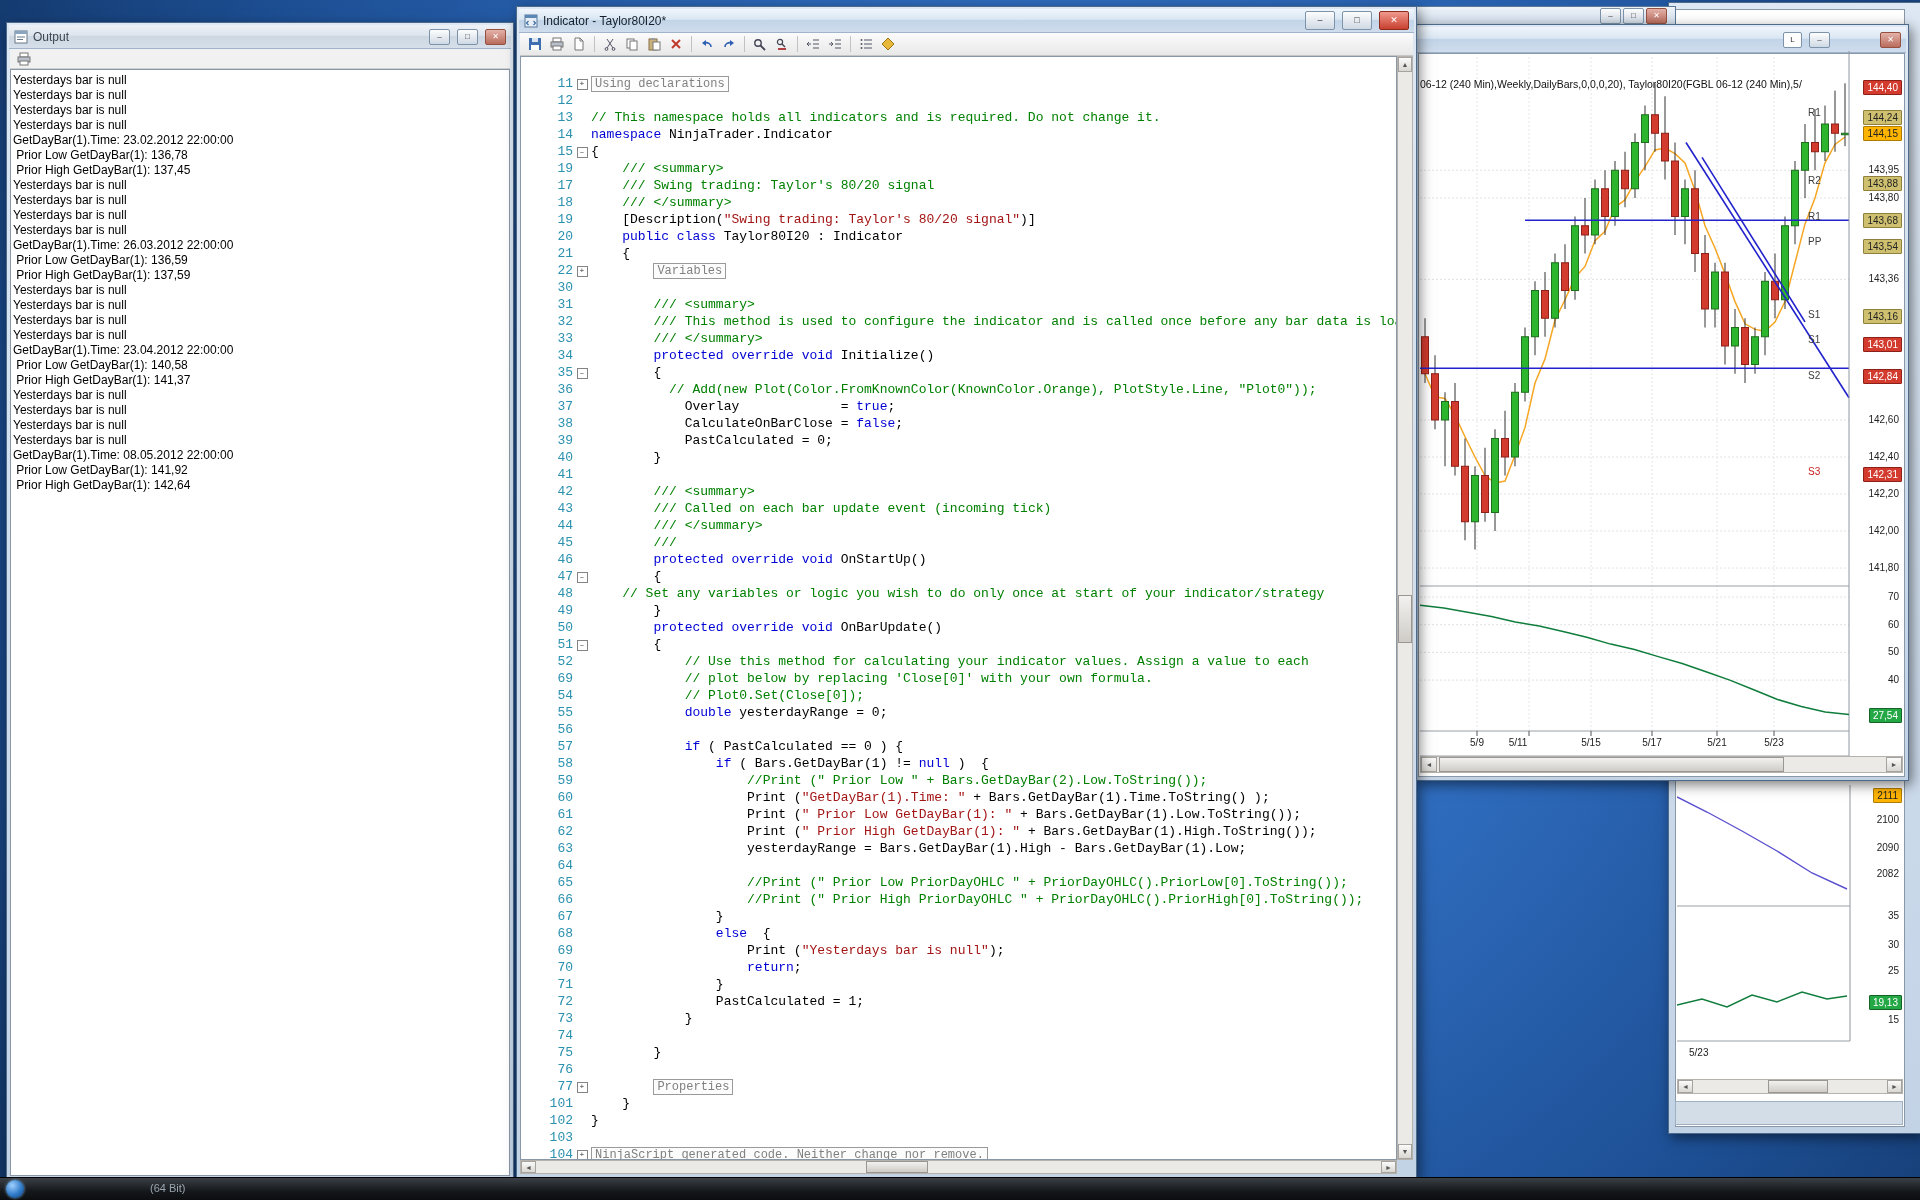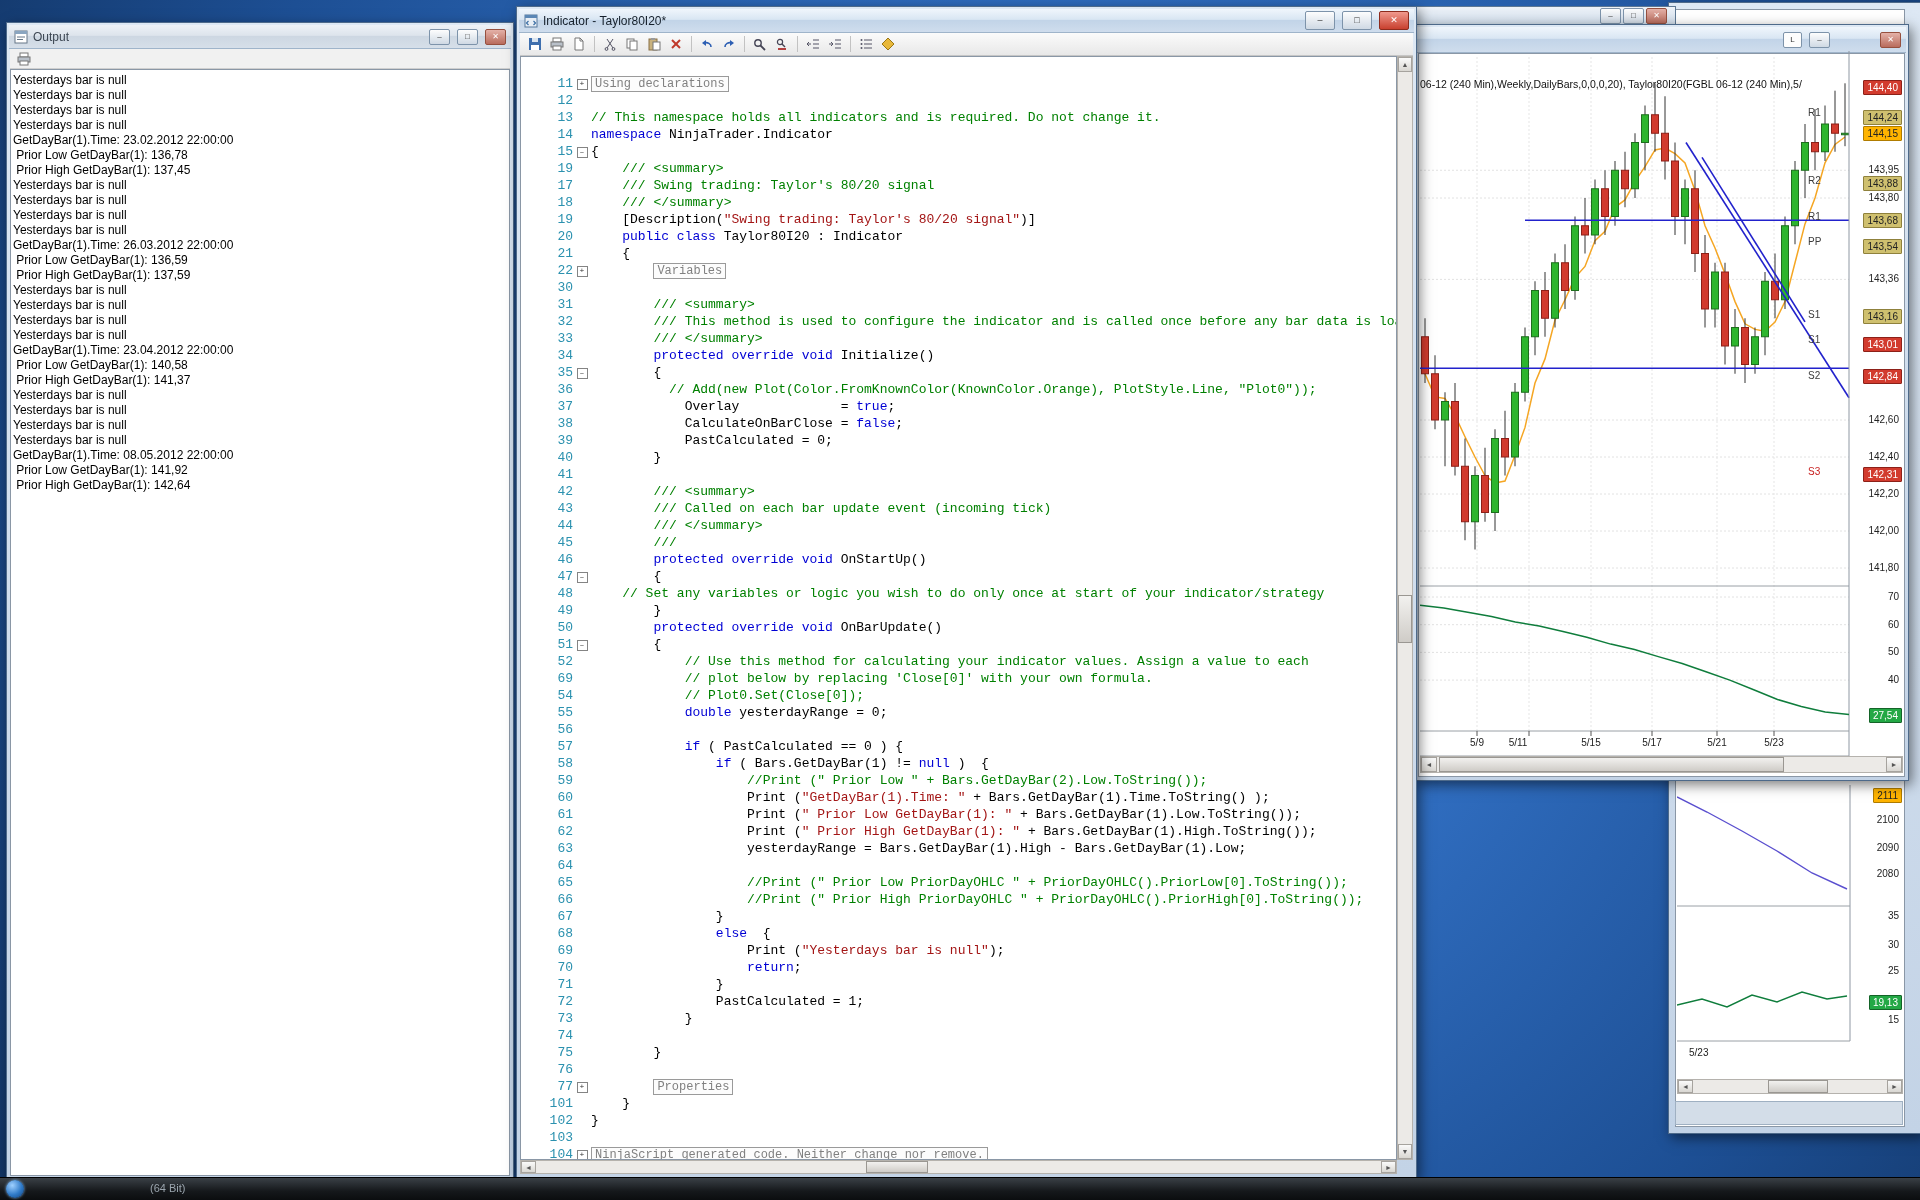--- a/index.html
+++ b/index.html
@@ -83,21 +83,21 @@
       <line x1="173" y1="0" x2="173" y2="256" stroke="#8f98a3"></line>
       <line x1="0" y1="121" x2="173" y2="121" stroke="#9aa0a6"></line>
       <line x1="0" y1="256" x2="173" y2="256" stroke="#9aa0a6"></line>
       <polyline points="0,12 30,27 65,46 100,66 135,88 170,104" fill="none" stroke="#5a4fcf" stroke-width="1.4"></polyline>
       <polyline points="0,220 25,214 50,222 75,210 100,217 125,207 150,214 170,211" fill="none" stroke="#0f7d3c" stroke-width="1.4"></polyline>
     </svg>
   <div id="mini-axis" style="position:absolute;left:182px;top:784px;width:52px;height:258px;">
       <div class="axl orange" style="top: 1px;">2111</div>
       <div class="axl" style="top: 26px;">2100</div>
       <div class="axl" style="top: 54px;">2090</div>
-      <div class="axl" style="top: 80px;">2080</div>
+      <div class="axl" style="top: 80px;">2082</div>
       <div class="axl" style="top: 122px;">35</div>
       <div class="axl" style="top: 151px;">30</div>
       <div class="axl" style="top: 177px;">25</div>
       <div class="axl green" style="top: 208px;">19,13</div>
       <div class="axl" style="top: 226px;">15</div>
     </div>
   <div style="position:absolute;left:20px;top:1044px;font-size:10px;color:#222;">5/23</div>
 
   <div class="sb" style="left:8px;top:1076px;width:226px;height:15px;">
     <div class="sb-btn" style="left:0;top:0;width:15px;height:13px;">◄</div>

